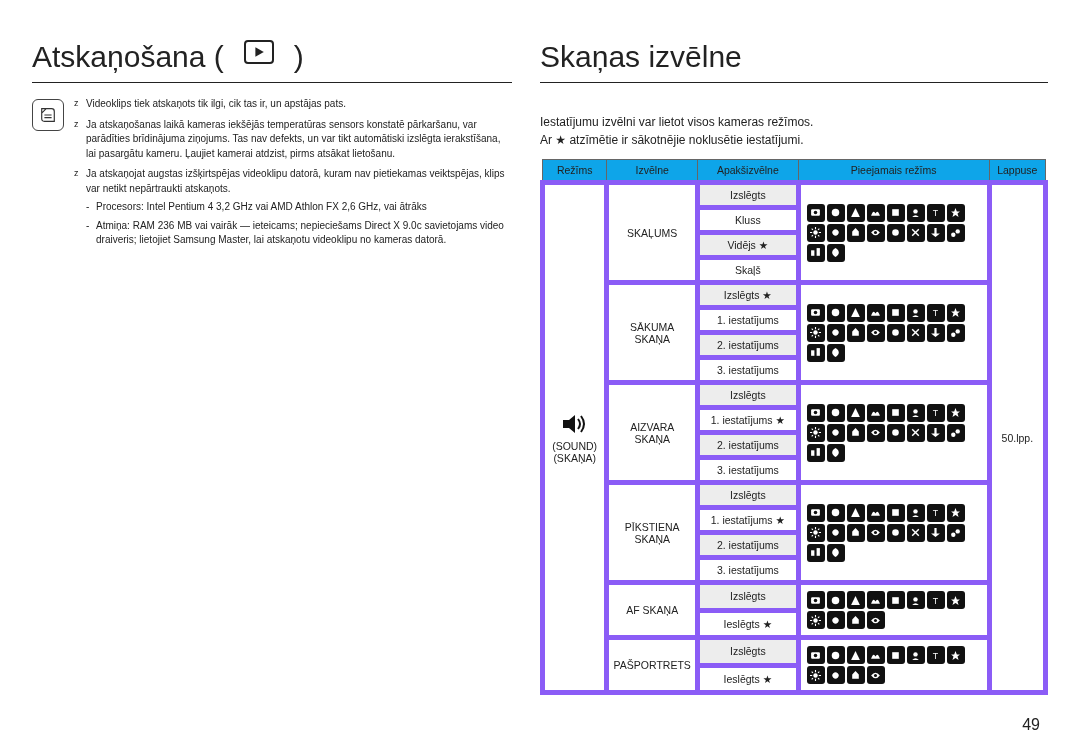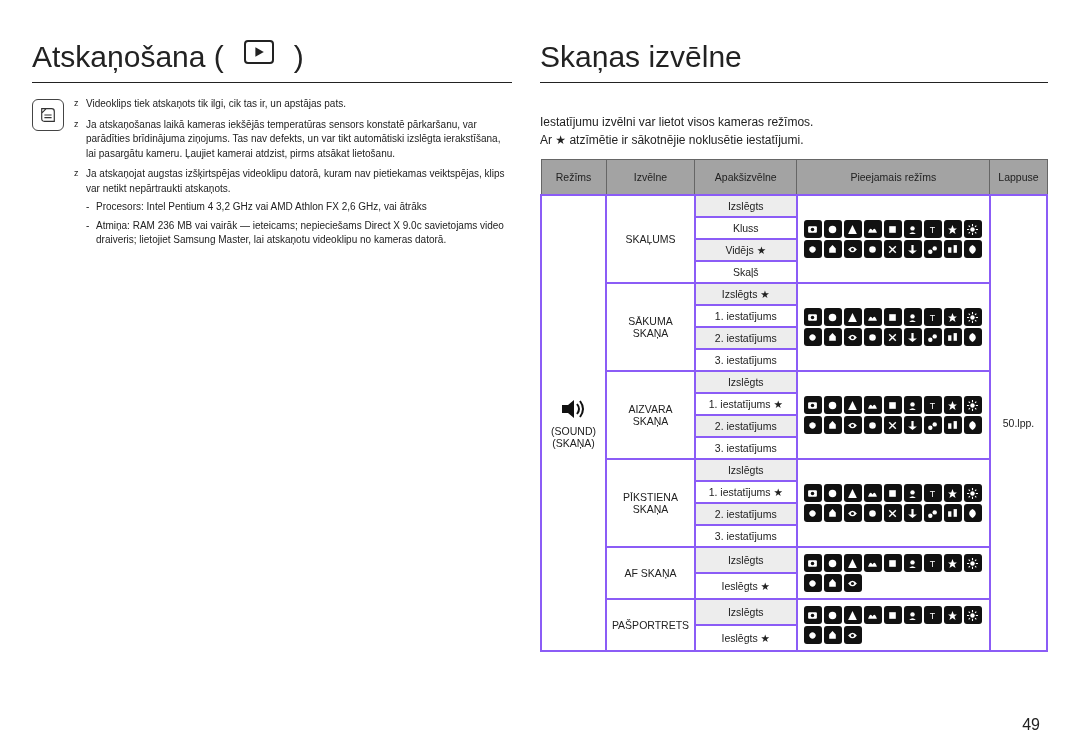--- a/index.html
+++ b/index.html
@@ -20,22 +20,22 @@
   .note-list { list-style: none; }
   .note-list > li { position: relative; padding-left: 12px; margin-bottom: 6px; }
   .note-list > li::before { content: "z"; position: absolute; left: 0; top: 0; font-family: "Zapf Dingbats", sans-serif; font-size: 9px; }
   .sub-list { list-style: none; margin-top: 4px; }
   .sub-list li { position: relative; padding-left: 10px; margin-bottom: 4px; }
   .sub-list li::before { content: "-"; position: absolute; left: 0; top: 0; }
 
   .intro { font-size: 12px; line-height: 1.45; margin-bottom: 10px; }
 
   table.modes { width: 100%; border-collapse: collapse; font-size: 10.5px; }
-  table.modes th { background: #a3a3a3; border: 1px solid #666; padding: 11px 4px; font-weight: 400; text-align: center; }
-  table.modes td { border: 2px solid #8b5cf6; padding: 4px 4px; vertical-align: middle; text-align: center; }
+  table.modes th { background: #0ea5e9; border: 1px solid #666; padding: 4px 4px; font-weight: 400; text-align: center; }
+  table.modes td { border: 5px solid #8b5cf6; padding: 4px 4px; vertical-align: middle; text-align: center; }
   .row-alt td.sub { background: #ededed; }
   .mode-cell { width: 64px; }
   .mode-cell .speaker { display: block; margin: 0 auto 4px; }
   .menu-cell { width: 78px; }
   .sub-cell  { width: 100px; text-align: left; padding-left: 6px; }
   .icons-cell { width: 190px; text-align: left; }
   .page-cell { width: 56px; }
 
   .icon-row { display: flex; flex-wrap: wrap; gap: 2px; padding: 2px 2px; }
   .ic { width: 18px; height: 18px; background: #111; border-radius: 3px; display: inline-flex; align-items: center; justify-content: center; color: #fff; font-size: 10px; }

